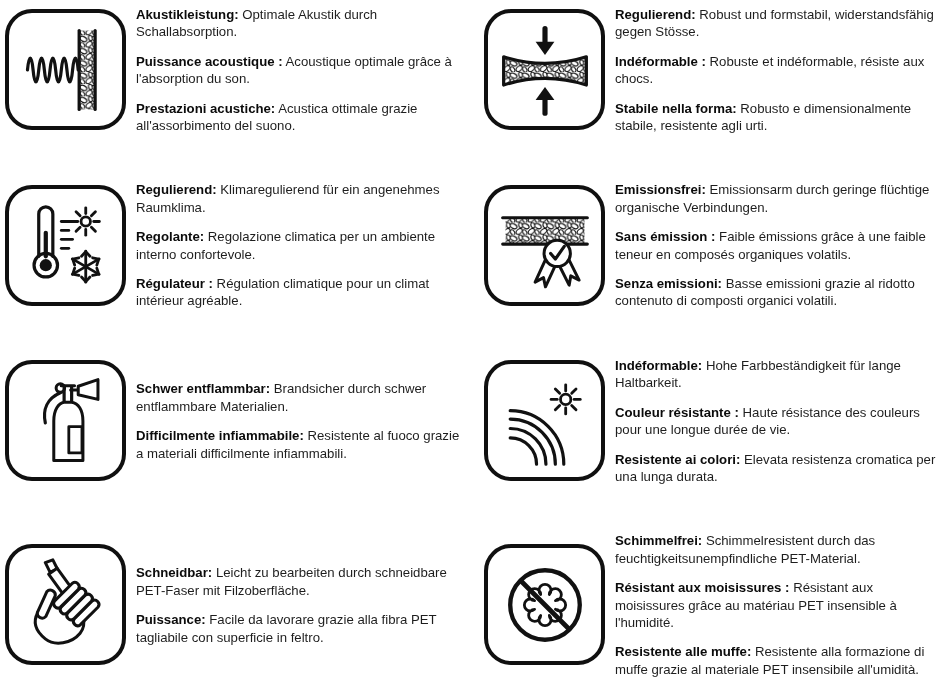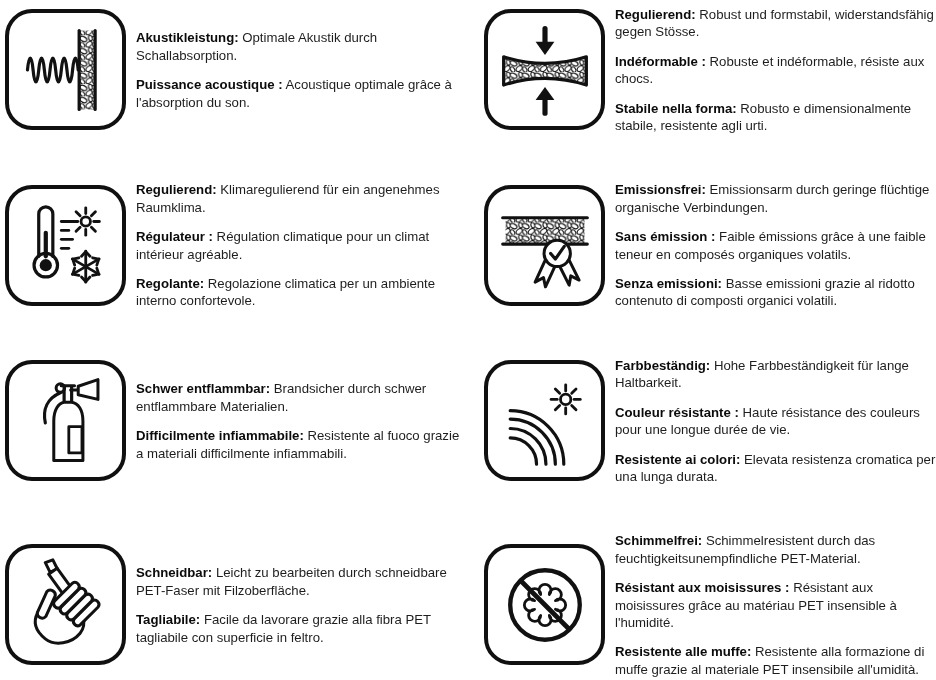--- a/index.html
+++ b/index.html
@@ -46,20 +46,21 @@
       <svg class="ic" viewBox="0 0 100 100">
         <rect class="pt" x="64" y="8" width="17" height="84"></rect>
         <line class="s" x1="64" y1="8" x2="64" y2="92"></line>
         <line class="s" x1="81" y1="8" x2="81" y2="92"></line>
         <path class="s" d="M9 50 C10.5 33 13.5 33 15 50 S19.5 67 21 50 S25.5 33 27 50 S31.5 67 33 50 S37.5 33 39 50 S43.5 67 45 50 S49.5 33 51 50 S55.5 67 57 50 S61.5 33 63 50"></path>
       </svg>
     </div>
     <div class="text">
       <p><b>Akustikleistung:</b> <span>Optimale Akustik durch Schallabsorption.</span></p>
       <p><b>Puissance acoustique :</b> <span>Acoustique optimale grâce à l'absorption du son.</span></p>
+      <p><b>Prestazioni acustiche:</b> <span>Acustica ottimale grazie all'assorbimento del suono.</span></p>
     </div>
   </div>
 
   <div class="cell">
     <div class="icon-box">
       <svg class="ic" viewBox="0 0 100 100">
         <path class="ps" d="M6 36 Q50 50 94 36 L94 66 Q50 52 6 66 Z"></path>
         <line class="a" x1="50" y1="6" x2="50" y2="22"></line>
         <polygon class="fb" points="40,20 60,20 50,34"></polygon>
         <line class="a" x1="50" y1="96" x2="50" y2="80"></line>
@@ -111,22 +112,22 @@
           <g transform="rotate(120)">
               <line y1="-16.5" y2="16.5"></line>
               <path d="M-4.5 -11 L0 -16 L4.5 -11"></path>
               <path d="M-4.5 11 L0 16 L4.5 11"></path>
             </g>
         </g>
       </svg>
     </div>
     <div class="text">
       <p><b>Regulierend:</b> <span>Klimaregulierend für ein angenehmes Raumklima.</span></p>
+      <p><b>Regolante:</b> <span>Regolazione climatica per un ambiente interno confortevole.</span></p>
       <p><b>Régulateur :</b> <span>Régulation climatique pour un climat intérieur agréable.</span></p>
-      <p><b>Regolante:</b> <span>Regolazione climatica per un ambiente interno confortevole.</span></p>
     </div>
   </div>
 
   <div class="cell">
     <div class="icon-box">
       <svg class="ic" viewBox="0 0 100 100">
         <rect class="pt" x="8" y="21" width="84" height="28"></rect>
         <line class="s" x1="5" y1="21" x2="95" y2="21"></line>
         <line class="s" x1="5" y1="49" x2="95" y2="49"></line>
         <polygon class="sw" points="50.5,65.5 39.5,89.5 48.4,84.7 50.5,94.5 61.5,70.5"></polygon>
@@ -176,42 +177,42 @@
               <line x1="0" y1="-9" x2="0" y2="-15.5"></line>
             <line x1="6.4" y1="6.4" x2="11" y2="11"></line>
               <line x1="-6.4" y1="6.4" x2="-11" y2="11"></line>
             <line x1="6.4" y1="-6.4" x2="11" y2="-11"></line>
               <line x1="-6.4" y1="-6.4" x2="-11" y2="-11"></line>
           </g>
         </g>
       </svg>
     </div>
     <div class="text">
-      <p><b>Farbbeständig:</b> <span>Hohe Farbbeständigkeit für lange Haltbarkeit.</span></p>
+      <p><b>Indéformable:</b> <span>Hohe Farbbeständigkeit für lange Haltbarkeit.</span></p>
       <p><b>Couleur résistante :</b> <span>Haute résistance des couleurs pour une longue durée de vie.</span></p>
       <p><b>Resistente ai colori:</b> <span>Elevata resistenza cromatica per una lunga durata.</span></p>
     </div>
   </div>
 
   <div class="cell">
     <div class="icon-box">
       <svg class="ic" viewBox="0 0 100 100">
         <path class="sw" d="M20 58 C28 44 44 40 56 48 C68 56 73 70 65 80 C56 91 38 94 28 86 C18 78 14 69 20 58 Z"></path>
         <path class="sw" d="M28.6 62.1 L38.6 40.1 A5.2 5.2 0 0 0 29.5 36 L19.5 58 A5.2 5.2 0 0 0 28.6 62.1 Z"></path>
         <polygon class="sw" points="33,15 28,5 36,2 41,12"></polygon>
         <polygon class="sw" points="40.5,10.8 31.5,17.2 47.5,39.2 56.5,32.8"></polygon>
         <path class="sw" d="M77.8 45.7 L58.7 64.8 A4.6 4.6 0 0 0 65.1 71.2 L84.2 52.1 A4.6 4.6 0 0 0 77.8 45.7 Z"></path>
         <path class="sw" d="M70.8 39.4 L51.7 58.5 A4.6 4.6 0 0 0 58.1 64.9 L77.2 45.8 A4.6 4.6 0 0 0 70.8 39.4 Z"></path>
         <path class="sw" d="M63.8 33.1 L44.7 52.2 A4.6 4.6 0 0 0 51.1 58.6 L70.2 39.5 A4.6 4.6 0 0 0 63.8 33.1 Z"></path>
         <path class="sw" d="M56.8 26.8 L37.7 45.9 A4.6 4.6 0 0 0 44.1 52.3 L63.2 33.2 A4.6 4.6 0 0 0 56.8 26.8 Z"></path>
       </svg>
     </div>
     <div class="text">
       <p><b>Schneidbar:</b> <span>Leicht zu bearbeiten durch schneidbare PET-Faser mit Filzoberfläche.</span></p>
-      <p><b>Tagliabile:</b> <span>Facile da lavorare grazie alla fibra PET tagliabile con superficie in feltro.</span></p>
+      <p><b>Puissance:</b> <span>Facile da lavorare grazie alla fibra PET tagliabile con superficie in feltro.</span></p>
     </div>
   </div>
 
   <div class="cell">
     <div class="icon-box">
       <svg class="ic" viewBox="0 0 100 100">
         <circle cx="50" cy="50" r="37" fill="none" stroke="#111" stroke-width="4.6"></circle>
         <path class="k" d="M61.1 54.6 A6.4 6.4 0 1 1 54.6 61.1 A6.4 6.4 0 1 1 45.4 61.1 A6.4 6.4 0 1 1 38.9 54.6 A6.4 6.4 0 1 1 38.9 45.4 A6.4 6.4 0 1 1 45.4 38.9 A6.4 6.4 0 1 1 54.6 38.9 A6.4 6.4 0 1 1 61.1 45.4 A6.4 6.4 0 1 1 61.1 54.6"></path>
         <line x1="24.5" y1="24.5" x2="75.5" y2="75.5" stroke="#111" stroke-width="5" stroke-linecap="round"></line>
       </svg>

